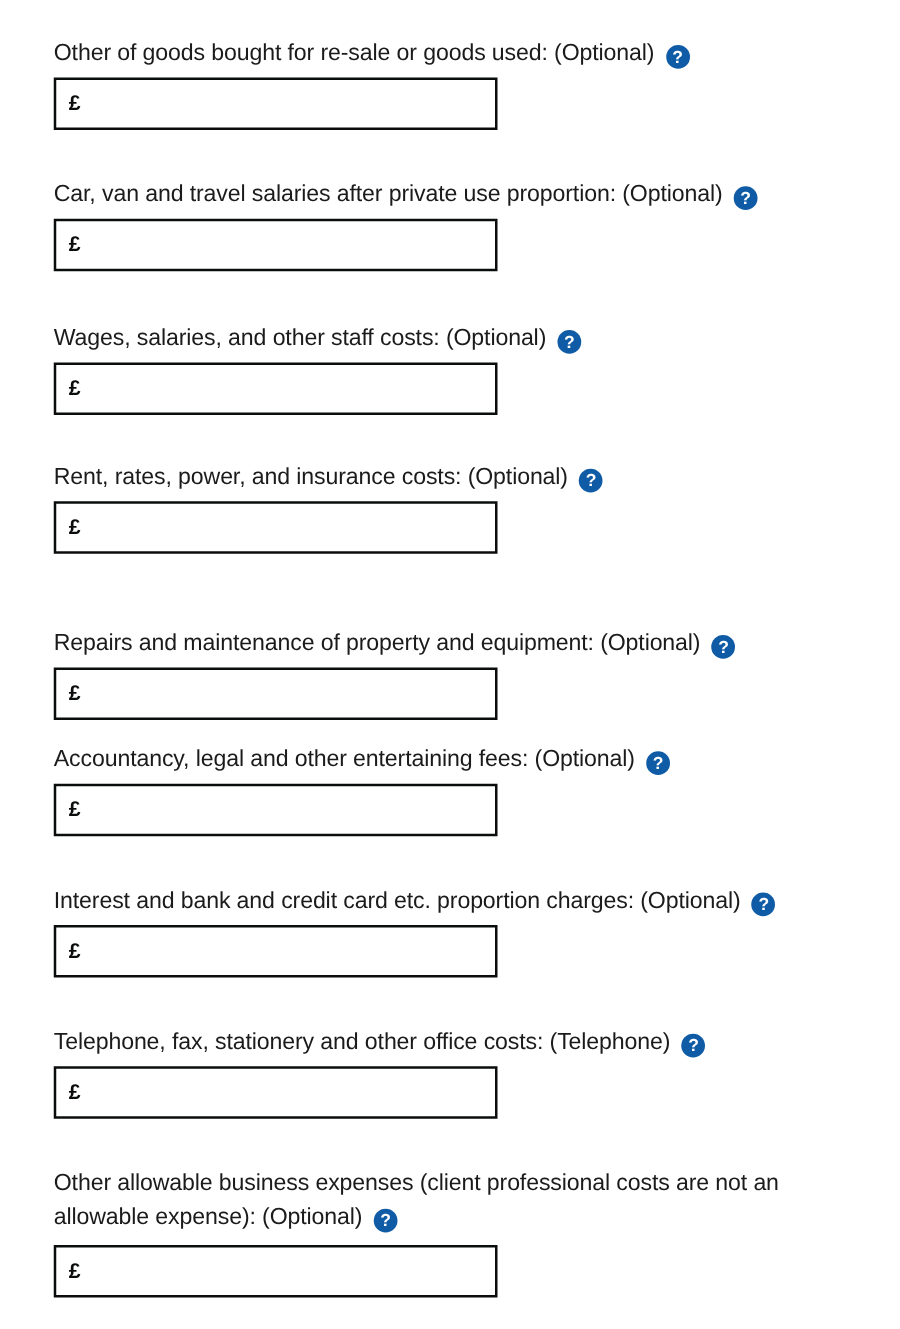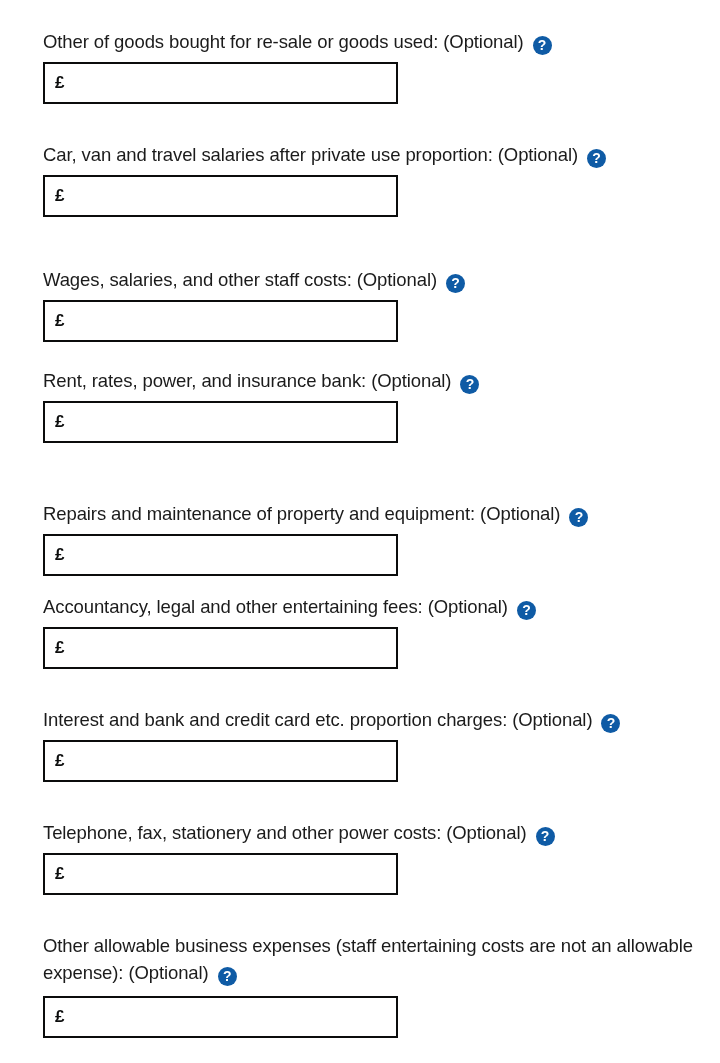--- a/index.html
+++ b/index.html
@@ -34,30 +34,30 @@
   </div>
 
   <div class="field" style="top:141px">
     <div class="label"><span>Car, van and travel salaries after private use proportion: (Optional)</span><span class="help">?</span></div>
     <div class="input-box" style="top:34px">
       <span class="prefix">£</span>
       <input type="text" value="" style="">
     </div>
   </div>
 
-  <div class="field" style="top:266px">
+  <div class="field" style="top:256px">
     <div class="label"><span>Wages, salaries, and other staff costs: (Optional)</span><span class="help">?</span></div>
     <div class="input-box" style="top:34px">
       <span class="prefix">£</span>
       <input type="text" value="" style="">
     </div>
   </div>
 
   <div class="field" style="top:367px">
-    <div class="label"><span>Rent, rates, power, and insurance bank: (Optional)</span><span class="help">?</span></div>
+    <div class="label"><span>Rent, rates, power, and insurance costs: (Optional)</span><span class="help">?</span></div>
     <div class="input-box" style="top:34px">
       <span class="prefix">£</span>
       <input type="text" value="" style="">
     </div>
   </div>
 
   <div class="field" style="top:500px">
     <div class="label"><span>Repairs and maintenance of property and equipment: (Optional)</span><span class="help">?</span></div>
     <div class="input-box" style="top:34px">
       <span class="prefix">£</span>
@@ -75,28 +75,28 @@
 
   <div class="field" style="top:706px">
     <div class="label"><span>Interest and bank and credit card etc. proportion charges: (Optional)</span><span class="help">?</span></div>
     <div class="input-box" style="top:34px">
       <span class="prefix">£</span>
       <input type="text" value="" style="">
     </div>
   </div>
 
   <div class="field" style="top:819px">
-    <div class="label"><span>Telephone, fax, stationery and other power costs: (Optional)</span><span class="help">?</span></div>
+    <div class="label"><span>Telephone, fax, stationery and other office costs: (Telephone)</span><span class="help">?</span></div>
     <div class="input-box" style="top:34px">
       <span class="prefix">£</span>
       <input type="text" value="" style="">
     </div>
   </div>
 
   <div class="field" style="top:932px; width:660px">
-    <div class="label" style="width:660px"><span>Other allowable business expenses (staff entertaining costs are not an allowable expense): (Optional)</span><span class="help">?</span></div>
+    <div class="label" style="width:660px"><span>Other allowable business expenses (client professional costs are not an allowable expense): (Optional)</span><span class="help">?</span></div>
     <div class="input-box" style="top:64px">
       <span class="prefix">£</span>
       <input type="text" value="" style="">
     </div>
   </div>
 
 </div>
 
 </body></html>

